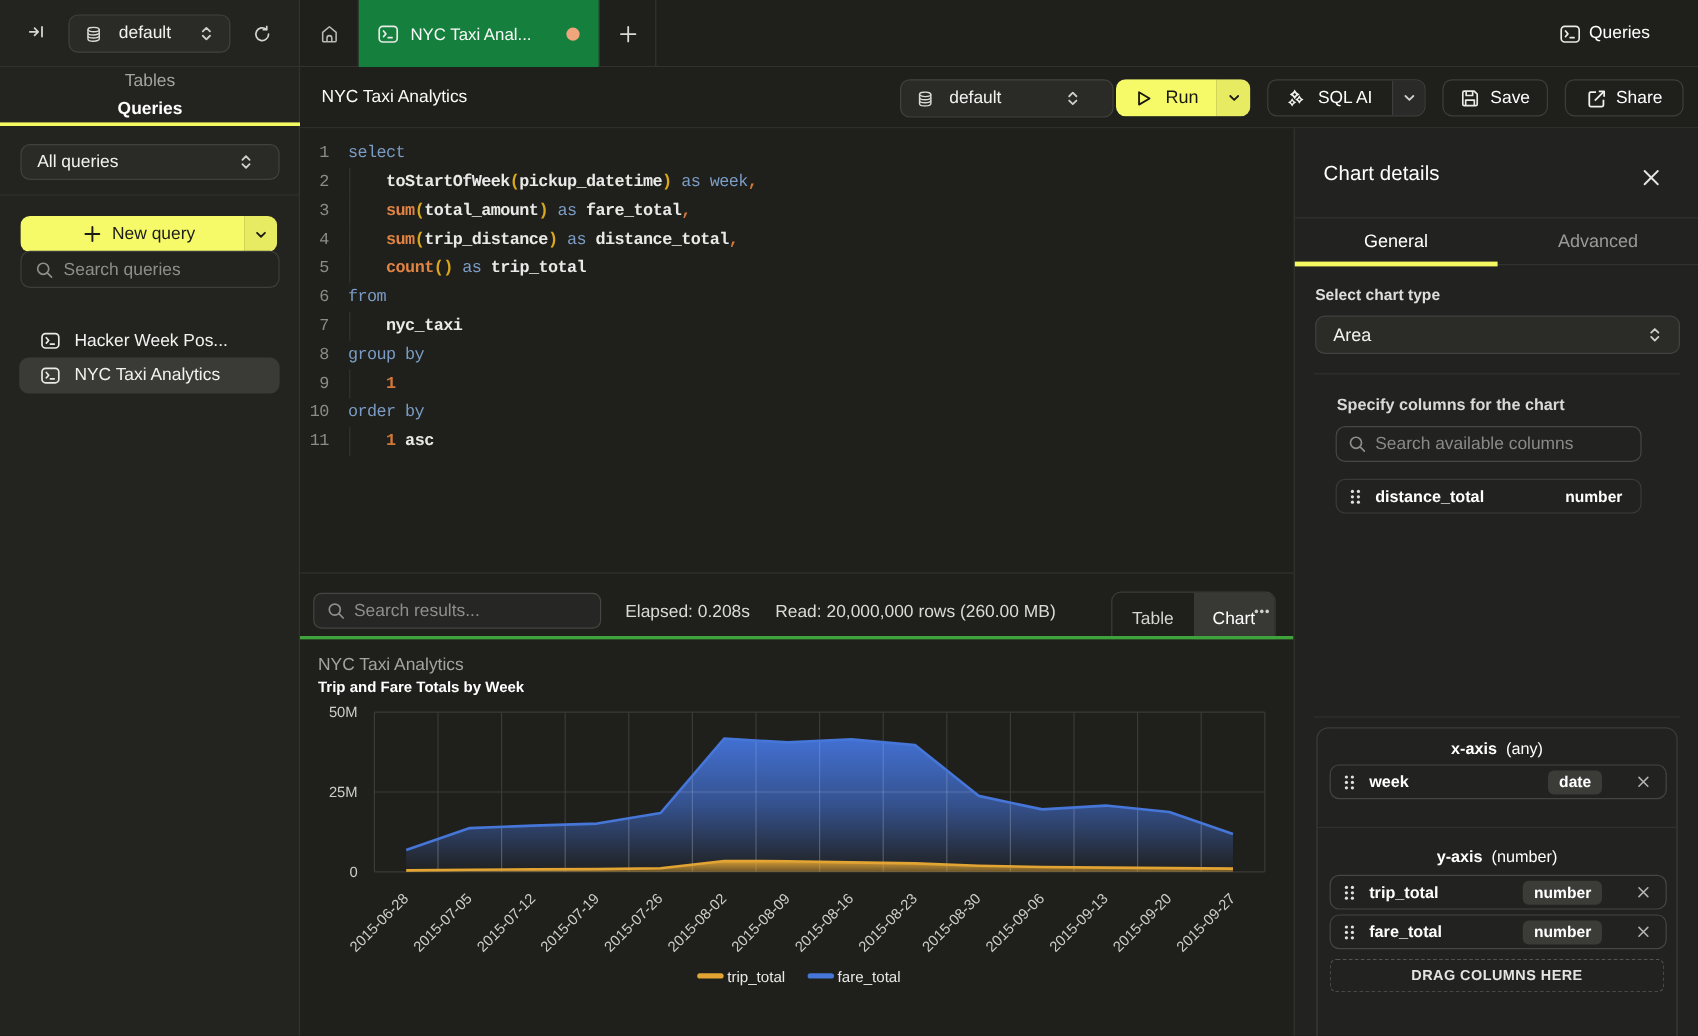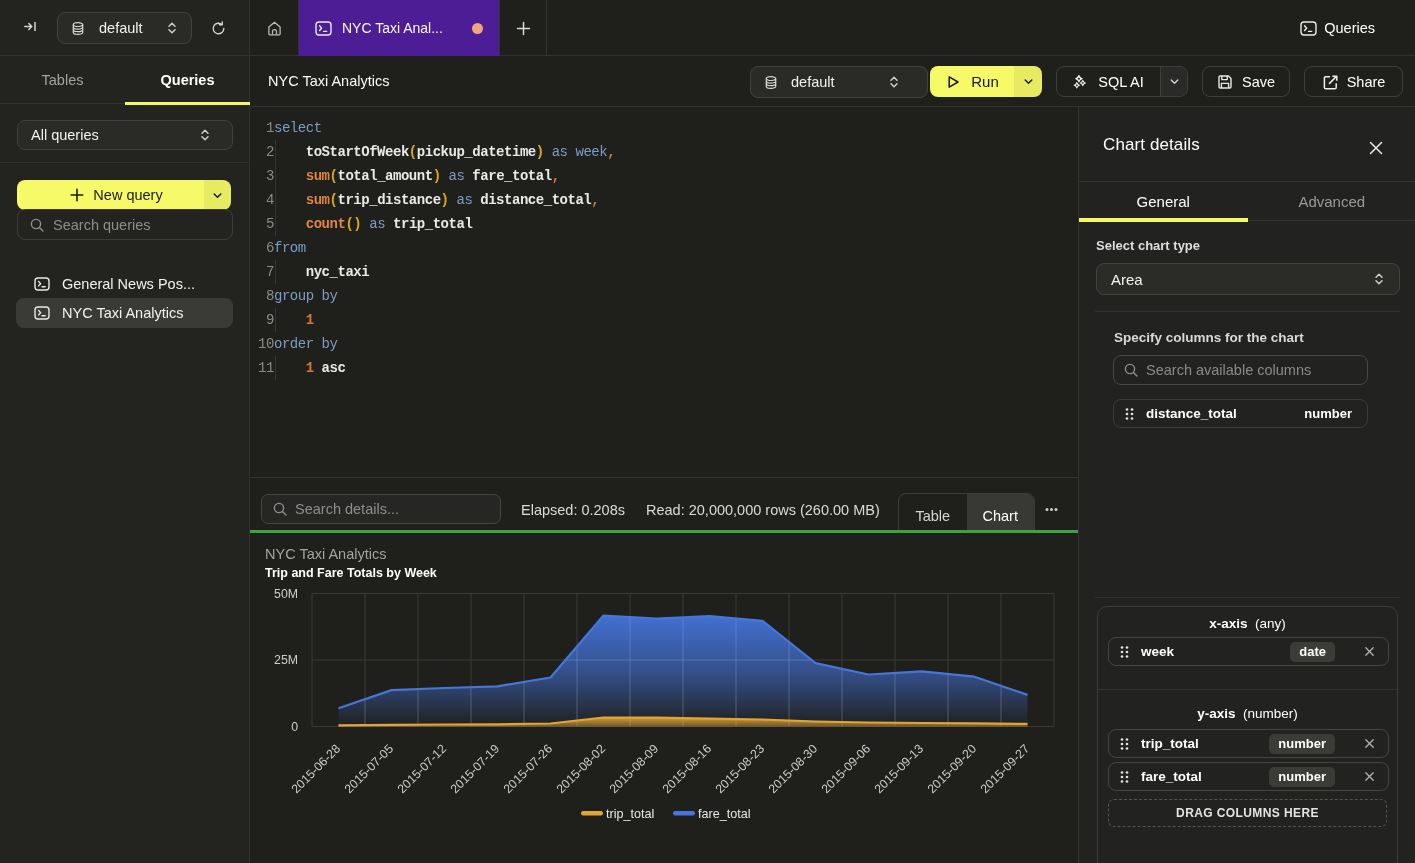--- a/index.html
+++ b/index.html
@@ -7,27 +7,27 @@
     font-family:"Liberation Sans", sans-serif; color:#e9e9e6; }
   .abs { position:absolute; }
   svg { display:block; }
 
   
   #topbar { position:absolute; left:0; top:0; width:1415px; height:56px; background:#1f1f1c; border-bottom:1px solid #32322f; }
   #sbtop { position:absolute; left:0; top:0; width:250px; height:56px; background:#232320; border-right:1px solid #32322f; border-bottom:1px solid #31312e; display:flex; align-items:center; box-sizing:border-box; }
   .topsel { position:absolute; left:57px; top:12px; width:135px; height:32px; background:#2a2a27; border:1px solid #414140; border-radius:8px; display:flex; align-items:center; padding:0 13px 0 14px; }
   .topsel .lbl { font-size:14.5px; color:#f2f2f0; margin-left:15px; flex:1; }
   #hometab { position:absolute; left:250px; top:0; width:49px; height:56px; border-right:1px solid #32322f; display:flex; align-items:center; justify-content:center; }
-  #acttab { position:absolute; left:299px; top:0; width:200px; height:56px; background:#4c1d95; display:flex; align-items:center; padding:0 16px; }
+  #acttab { position:absolute; left:299px; top:0; width:200px; height:56px; background:#15803d; display:flex; align-items:center; padding:0 16px; }
   #plusbtn { position:absolute; left:499px; top:0; width:48px; height:56px; border-left:1px solid #32322f; border-right:1px solid #32322f; display:flex; align-items:center; justify-content:center; }
   #qlink { position:absolute; right:40px; top:0; height:56px; display:flex; align-items:center; gap:7px; font-size:14.5px; color:#fff; font-weight:500; }
 
   
   #sidebar { position:absolute; left:0; top:56px; width:250px; height:807px; background:#232320; border-right:1px solid #32322f; }
-  #sbtabs { position:absolute; left:0; top:0; width:250px; height:48px; border-bottom:1px solid #32322f; display:flex; }
+  #sbtabs { position:absolute; left:0; top:0; width:250px; height:48px; border-bottom:1px solid #32322f; display:flex;flex-direction:column; }
   #sbtabs .t { flex:1; display:flex; align-items:center; justify-content:center; font-size:14.5px; color:#a4a4a1; position:relative; }
   #sbtabs .t.on { color:#fff; font-weight:600; }
   #sbtabs .t.on::after { content:""; position:absolute; left:0; right:0; bottom:-2px; height:3px; background:#f5f961; }
   .sbsel { position:absolute; left:17px; top:64px; width:216px; height:30px; background:#2a2a27; border:1px solid #414140; border-radius:8px; display:flex; align-items:center; padding:0 21px 0 13px; }
   .sbsel .lbl { font-size:14.5px; color:#f2f2f0; flex:1; }
   #sbdiv { position:absolute; left:0; top:106px; width:250px; height:1px; background:#31312e; }
   #newq { position:absolute; left:17px; top:124px; width:214px; height:30px; border-radius:8px; overflow:hidden; display:flex; }
   #newq .main { flex:1; background:#f6fa68; color:#1c1c19; display:flex; align-items:center; justify-content:center; padding-left:12px; gap:9px; font-size:14.5px; font-weight:500; }
   #newq .dd { width:27px; background:#e7eb61; display:flex; align-items:center; justify-content:center; }
   #sbsearch { position:absolute; left:17px; top:153px; width:216px; height:31px; border:1px solid #3d3d3a; border-radius:8px; display:flex; align-items:center; padding:0 12px; gap:9px; }
@@ -46,34 +46,34 @@
   #aibtn { position:absolute; left:806px; top:10px; width:132px; height:31px; border:1px solid #3e3e3b; border-radius:8px; overflow:hidden; display:flex; }
   #aibtn .main { flex:1; display:flex; align-items:center; justify-content:center; gap:9px; font-size:14.5px; color:#fff; }
   #aibtn .dd { width:27px; background:#2a2a28; display:flex; align-items:center; justify-content:center; border-left:1px solid #3e3e3b; }
   .obtn { position:absolute; top:10px; height:31px; border:1px solid #3e3e3b; border-radius:8px; display:flex; align-items:center; justify-content:center; gap:9px; font-size:14.5px; color:#fff; }
 
   
   #editor { position:absolute; left:250px; top:107px; width:828px; height:370px; background:#1f1f1c;
     font-family:"Liberation Mono", monospace; font-size:14px; }
   #editor .line { position:relative; height:24px; line-height:24px; white-space:pre; display:flex; }
   #editor .num { width:24px; text-align:right; color:#8b8b88; font-size:14px; letter-spacing:-0.45px; flex:none; }
-  #editor .code { font-weight:700; letter-spacing:-0.47px; color:#e9e9e7; }
+  #editor .code { margin-left:16px; font-weight:700; letter-spacing:-0.47px; color:#e9e9e7; }
   #editor .ind { position:relative; }
   #editor .ind::before { content:""; position:absolute; left:1px; top:0; bottom:0; width:1px; background:#34342f; }
   .kw { color:#7b9cc4; font-weight:400; }
   .fn { color:#e08443; }
   .pr { color:#d9a81c; }
   .nm { color:#d2793a; }
 
   
   #results { position:absolute; left:250px; top:477px; width:828px; height:53px; background:#1f1f1c; border-top:1px solid #32322f; }
   #ressearch { position:absolute; left:11px; top:16px; width:240px; height:30px; background:#262624; border:1px solid #454542; border-radius:7px; display:flex; align-items:center; padding:0 11px; gap:8px; }
   #ressearch .ph { font-size:14.5px; color:#8e8e8b; }
   #results .stat { position:absolute; top:24px; font-size:14.5px; color:#dadad7;text-align:center; }
-  #seg { position:absolute; left:648px; top:15px; width:137px; height:45px; border:1px solid #3c3c39; border-radius:8px; display:flex; overflow:hidden; }
+  #seg { position:absolute; left:676px; top:15px; width:137px; height:45px; border:1px solid #3c3c39; border-radius:8px; display:flex; overflow:hidden; }
   #seg .s { flex:1; display:flex; align-items:center; justify-content:center; font-size:14.5px; color:#d5d5d2; }
   #seg .s.on { background:#383834; color:#fff; font-weight:500; }
 
   #greenline { position:absolute; left:250px; top:530px; width:828px; height:3px; background:#3fa23b; }
 
   
   #chart { position:absolute; left:250px; top:533px; width:828px; height:330px; background:#1f1f1c; }
   #chart .t1 { position:absolute; left:15px; top:13px; font-size:14.5px; color:#a3a3a0; }
   #chart .t2 { position:absolute; left:15px; top:33px; font-size:12.5px; font-weight:700; color:#fff; }
 
@@ -185,21 +185,21 @@
         <path d="M9.4 9.4 13 13" stroke="#8e8e8b" stroke-width="1.4" stroke-linecap="round"></path>
       </svg>
       <span class="ph">Search queries</span>
     </div>
   <div class="qitem" style="top:213px;">
       <svg width="16" height="16" viewBox="0 0 16 16" fill="none">
         <rect x="1" y="2" width="14" height="12" rx="3" stroke="#e9e9e7" stroke-width="1.4"></rect>
         <path d="M4.6 5.4 6.6 7.7 4.6 9.9" stroke="#e9e9e7" stroke-width="1.4" stroke-linecap="round" stroke-linejoin="round"></path>
         <path d="M8.0 10.7h3.2" stroke="#e9e9e7" stroke-width="1.4" stroke-linecap="round"></path>
       </svg>
-      <span>General News Pos...</span>
+      <span>Hacker Week Pos...</span>
     </div>
   <div class="qitem on" style="top:242px;">
       <svg width="16" height="16" viewBox="0 0 16 16" fill="none">
         <rect x="1" y="2" width="14" height="12" rx="3" stroke="#e9e9e7" stroke-width="1.4"></rect>
         <path d="M4.6 5.4 6.6 7.7 4.6 9.9" stroke="#e9e9e7" stroke-width="1.4" stroke-linecap="round" stroke-linejoin="round"></path>
         <path d="M8.0 10.7h3.2" stroke="#e9e9e7" stroke-width="1.4" stroke-linecap="round"></path>
       </svg>
       <span>NYC Taxi Analytics</span>
     </div>
 </div>
@@ -263,21 +263,21 @@
   <div class="line"><span class="num">10</span><span class="code"><span class="kw">order by</span></span></div>
   <div class="line"><span class="num">11</span><span class="code ind">    <span class="nm">1</span> asc</span></div>
 </div>
 
 <div id="results">
   <div id="ressearch">
       <svg width="14" height="14" viewBox="0 0 14 14" fill="none">
         <circle cx="6" cy="6" r="4.6" stroke="#8e8e8b" stroke-width="1.4"></circle>
         <path d="M9.4 9.4 13 13" stroke="#8e8e8b" stroke-width="1.4" stroke-linecap="round"></path>
       </svg>
-      <span class="ph">Search details...</span>
+      <span class="ph">Search results...</span>
     </div>
   <div class="stat" style="left:271px;">Elapsed: 0.208s</div>
   <div class="stat" style="left:396px;">Read: 20,000,000 rows (260.00 MB)</div>
   <div id="seg">
       <div class="s">Table</div>
       <div class="s on">Chart</div>
     </div>
     <div class="abs" style="left:795px;top:29px;">
       <svg width="13" height="5" viewBox="0 0 13 5" fill="none">
         <g fill="#cfcfcc">

